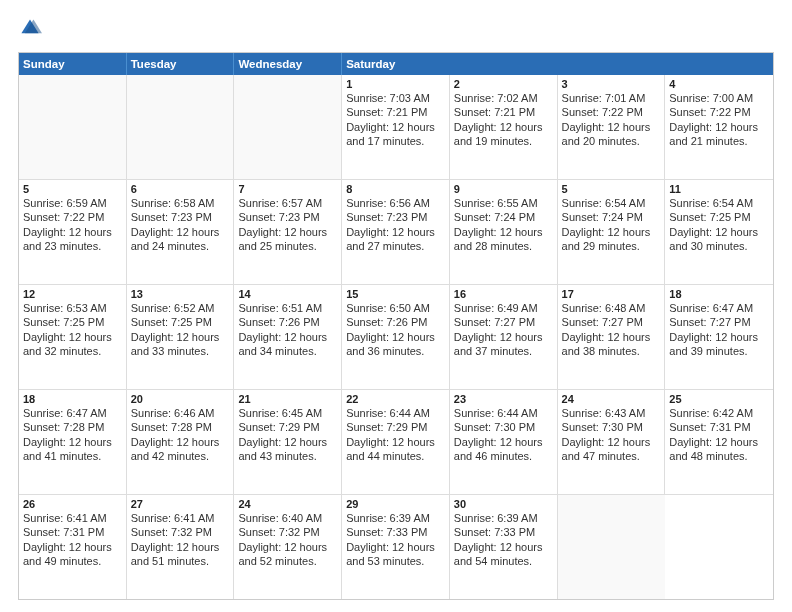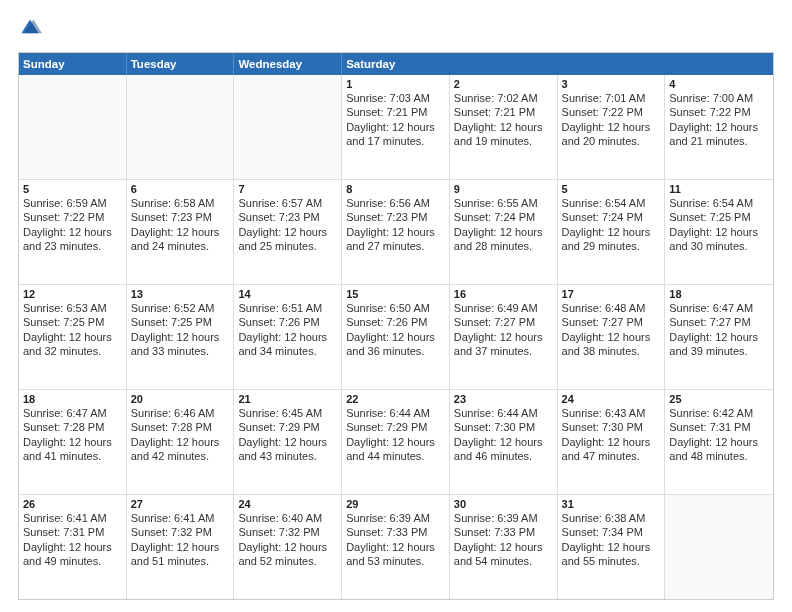--- a/index.html
+++ b/index.html
@@ -176,18 +176,17 @@
           <div class="cal-cell"><span class="day-num">23</span><span class="cell-text">Sunrise: 6:44 AM<br>Sunset: 7:30 PM<br>Daylight: 12 hours and 46 minutes.</span></div>
           <div class="cal-cell"><span class="day-num">24</span><span class="cell-text">Sunrise: 6:43 AM<br>Sunset: 7:30 PM<br>Daylight: 12 hours and 47 minutes.</span></div>
           <div class="cal-cell"><span class="day-num">25</span><span class="cell-text">Sunrise: 6:42 AM<br>Sunset: 7:31 PM<br>Daylight: 12 hours and 48 minutes.</span></div>
         </div>
         <div class="cal-row">
           <div class="cal-cell"><span class="day-num">26</span><span class="cell-text">Sunrise: 6:41 AM<br>Sunset: 7:31 PM<br>Daylight: 12 hours and 49 minutes.</span></div>
           <div class="cal-cell"><span class="day-num">27</span><span class="cell-text">Sunrise: 6:41 AM<br>Sunset: 7:32 PM<br>Daylight: 12 hours and 51 minutes.</span></div>
           <div class="cal-cell"><span class="day-num">24</span><span class="cell-text">Sunrise: 6:40 AM<br>Sunset: 7:32 PM<br>Daylight: 12 hours and 52 minutes.</span></div>
           <div class="cal-cell"><span class="day-num">29</span><span class="cell-text">Sunrise: 6:39 AM<br>Sunset: 7:33 PM<br>Daylight: 12 hours and 53 minutes.</span></div>
           <div class="cal-cell"><span class="day-num">30</span><span class="cell-text">Sunrise: 6:39 AM<br>Sunset: 7:33 PM<br>Daylight: 12 hours and 54 minutes.</span></div>
-          <div class="cal-cell"><span class="day-num">31</span><span class="cell-text">Sunrise: 6:38 AM<br>Sunset: 7:34 PM<br>Daylight: 12 hours and 55 minutes.</span></div>
           <div class="cal-cell empty"></div>
         </div>
       </div>
   </div>
 </div>
 
 </body></html>

